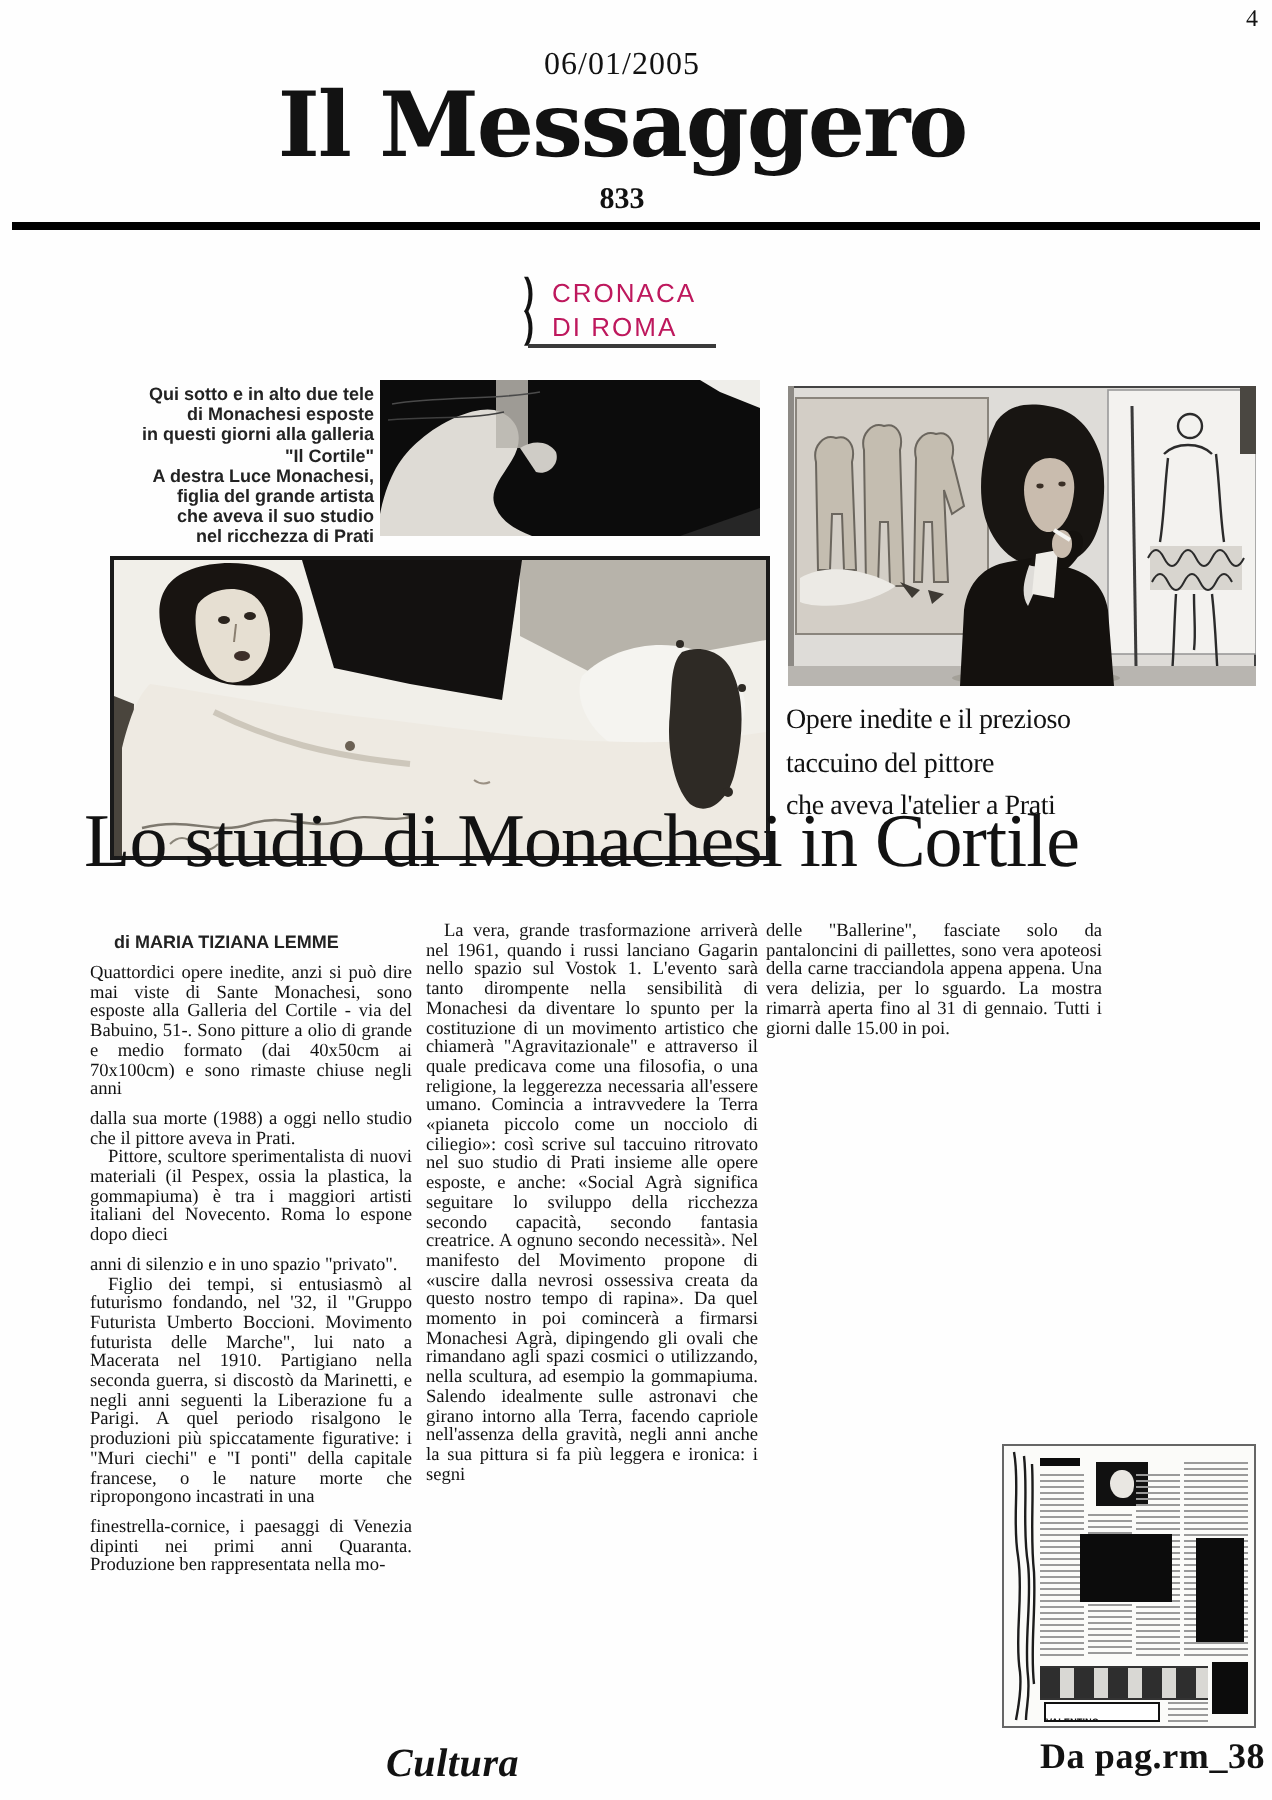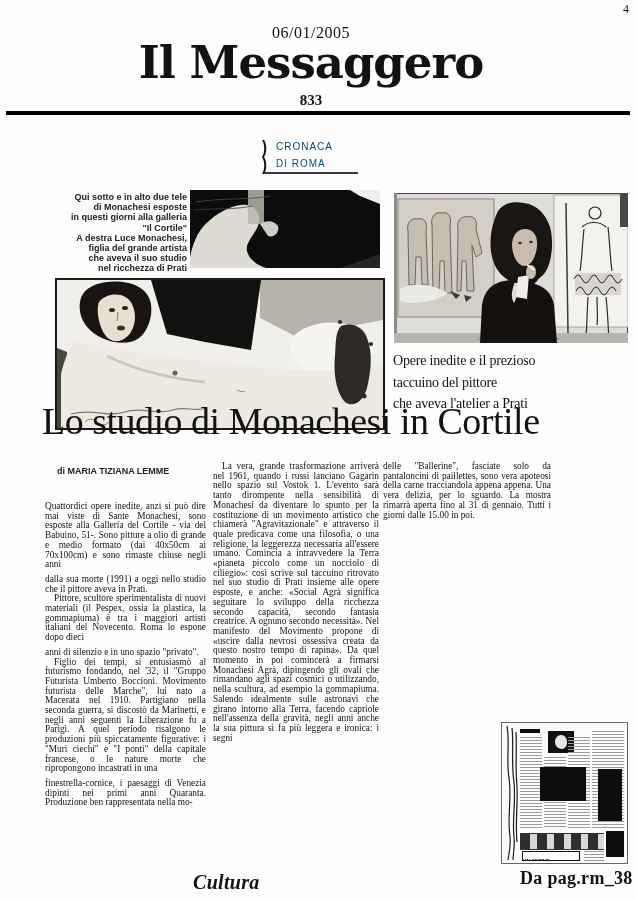--- a/index.html
+++ b/index.html
@@ -12,21 +12,21 @@
   .mdate{top:24px;left:0;width:622px;text-align:center;font-weight:normal;font-size:16px;letter-spacing:.5px;}
   .mtitle{top:40px;left:0;width:622px;text-align:center;font-family:"DejaVu Serif",serif;
           font-weight:bold;font-size:45px;line-height:46px;letter-spacing:-1px;}
   .mnum{top:92px;left:0;width:622px;text-align:center;font-weight:bold;font-size:15px;}
   .rule-top{top:111px;left:6px;width:624px;height:4px;background:#000;}
 
   
   .sec{top:138px;left:262px;width:130px;font-family:"Liberation Sans",sans-serif;}
   .sec .row{display:flex;align-items:flex-start;}
   .sec .br{font-weight:bold;font-size:15px;line-height:17px;transform:scaleY(1.25);margin-right:9px;}
-  .sec .tx{font-size:10px;line-height:17px;letter-spacing:1px;color:#0c4a6e;}
+  .sec .tx{font-size:13px;line-height:17px;letter-spacing:1px;color:#be185d;}
   .sec-underline{top:172px;left:264px;width:94px;height:2px;background:#3a3a3a;}
 
   
   .caption{top:192px;left:50px;width:137px;text-align:right;
            font-family:"Liberation Sans",sans-serif;font-weight:bold;font-size:9px;
            line-height:10.2px;white-space:pre-line;color:#222;}
   .standfirst{top:350px;left:393px;width:242px;font-size:14px;line-height:21.5px;
               white-space:pre-line;letter-spacing:-0.2px;}
 
   
@@ -169,23 +169,23 @@
     <path d="M30,144 q6,-6 12,0 q6,6 12,0" stroke="#8a857a" stroke-width="1" fill="none"></path>
   </svg>
 
   <div class="abs standfirst">Opere inedite e il prezioso
 taccuino del pittore
 che aveva l'atelier a Prati</div>
 
   <h1 class="abs headline" style="margin:0;font-weight:400;">Lo studio di Monachesi in Cortile</h1>
   <div class="abs byline">di MARIA TIZIANA LEMME</div>
 
-  <div class="col" style="left:45px;top:502px;width:161px;">
+  <div class="col" style="left:45px;top:483px;width:161px;">
     <p class="bp">Quattordici opere inedite, anzi si può dire mai viste di Sante Monachesi, sono esposte alla Galleria del Cortile - via del Babuino, 51-. Sono pitture a olio di grande e medio formato (dai 40x50cm ai 70x100cm) e sono rimaste chiuse negli anni</p>
-    <p class="bp strip">dalla sua morte (1991) a oggi nello studio che il pittore aveva in Prati.</p>
+    <p class="bp strip">dalla sua morte (1988) a oggi nello studio che il pittore aveva in Prati.</p>
     <p class="bp ind">Pittore, scultore sperimentalista di nuovi materiali (il Pespex, ossia la plastica, la gommapiuma) è tra i maggiori artisti italiani del Novecento. Roma lo espone dopo dieci</p>
     <p class="bp strip">anni di silenzio e in uno spazio "privato".</p>
     <p class="bp ind">Figlio dei tempi, si entusiasmò al futurismo fondando, nel '32, il "Gruppo Futurista Umberto Boccioni. Movimento futurista delle Marche", lui nato a Macerata nel 1910. Partigiano nella seconda guerra, si discostò da Marinetti, e negli anni seguenti la Liberazione fu a Parigi. A quel periodo risalgono le produzioni più spiccatamente figurative: i "Muri ciechi" e "I ponti" della capitale francese, o le nature morte che ripropongono incastrati in una</p>
     <p class="bp strip">finestrella-cornice, i paesaggi di Venezia dipinti nei primi anni Quaranta. Produzione ben rappresentata nella mo-</p>
   </div>
 
   <div class="col" style="left:213px;top:462px;width:166px;">
     <p class="bp ind">La vera, grande trasformazione arriverà nel 1961, quando i russi lanciano Gagarin nello spazio sul Vostok 1. L'evento sarà tanto dirompente nella sensibilità di Monachesi da diventare lo spunto per la costituzione di un movimento artistico che chiamerà "Agravitazionale" e attraverso il quale predicava come una filosofia, o una religione, la leggerezza necessaria all'essere umano. Comincia a intravvedere la Terra «pianeta piccolo come un nocciolo di ciliegio»: così scrive sul taccuino ritrovato nel suo studio di Prati insieme alle opere esposte, e anche: «Social Agrà significa seguitare lo sviluppo della ricchezza secondo capacità, secondo fantasia creatrice. A ognuno secondo necessità». Nel manifesto del Movimento propone di «uscire dalla nevrosi ossessiva creata da questo nostro tempo di rapina». Da quel momento in poi comincerà a firmarsi Monachesi Agrà, dipingendo gli ovali che rimandano agli spazi cosmici o utilizzando, nella scultura, ad esempio la gommapiuma. Salendo idealmente sulle astronavi che girano intorno alla Terra, facendo capriole nell'assenza della gravità, negli anni anche la sua pittura si fa più leggera e ironica: i segni</p>
   </div>
 

